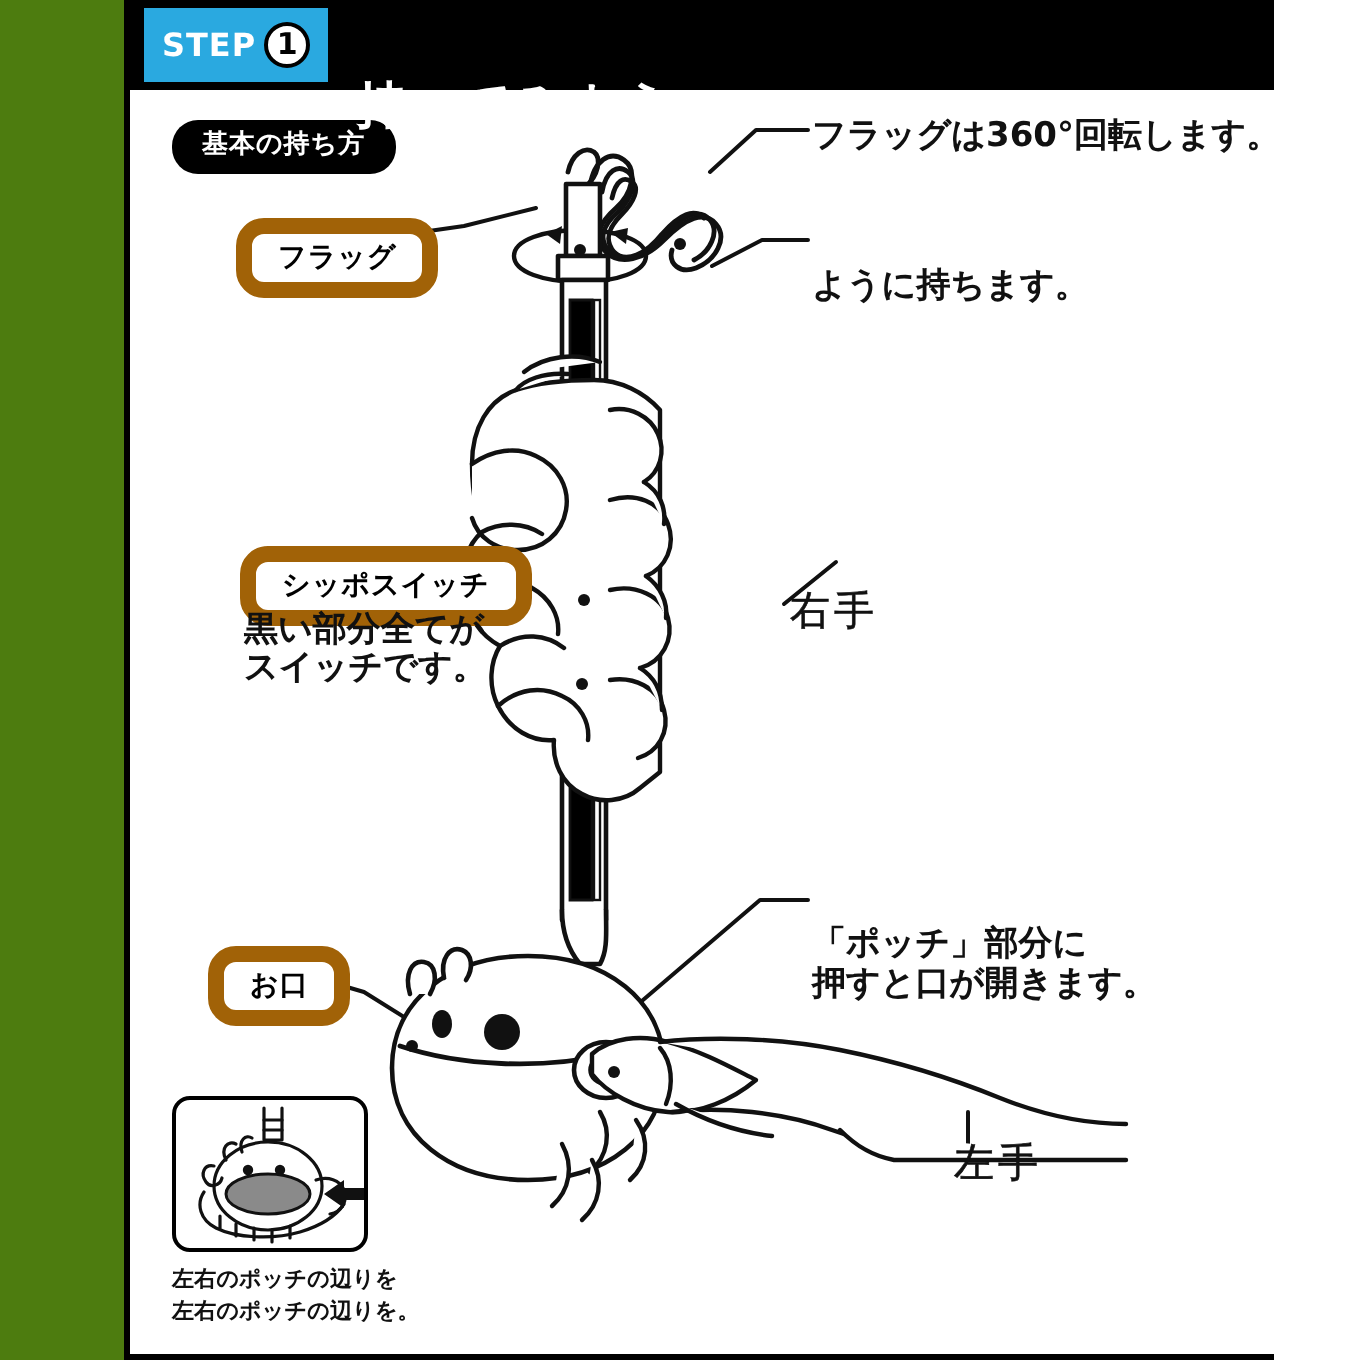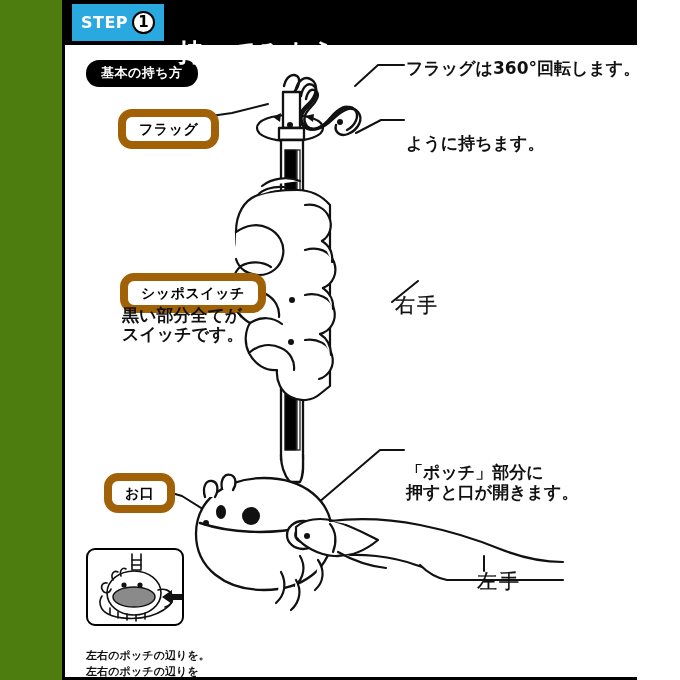--- a/index.html
+++ b/index.html
@@ -390,17 +390,17 @@
 
   <div class="lbl hand-label" style="left:395px; top:292px;">右手</div>
 
   <div class="lbl ann" style="left:406px; top:460px;">「ポッチ」部分に</div>
   <div class="lbl ann" style="left:406px; top:480px;">押すと口が開きます。</div>
 
   <div class="lbl pill-outline" style="left:104px; top:473px;">お口</div>
 
   <div class="lbl hand-label" style="left:477px; top:568px;">左手</div>
 
-  <div class="lbl inset-cap" style="left:86px; top:632px;margin-top:32px;">左右のポッチの辺りを</div>
+  <div class="lbl inset-cap" style="left:86px; top:632px;">左右のポッチの辺りを</div>
   <div class="lbl inset-cap" style="left:86px; top:648px;">左右のポッチの辺りを。</div>
 
 
 </div>
 
 </body></html>

